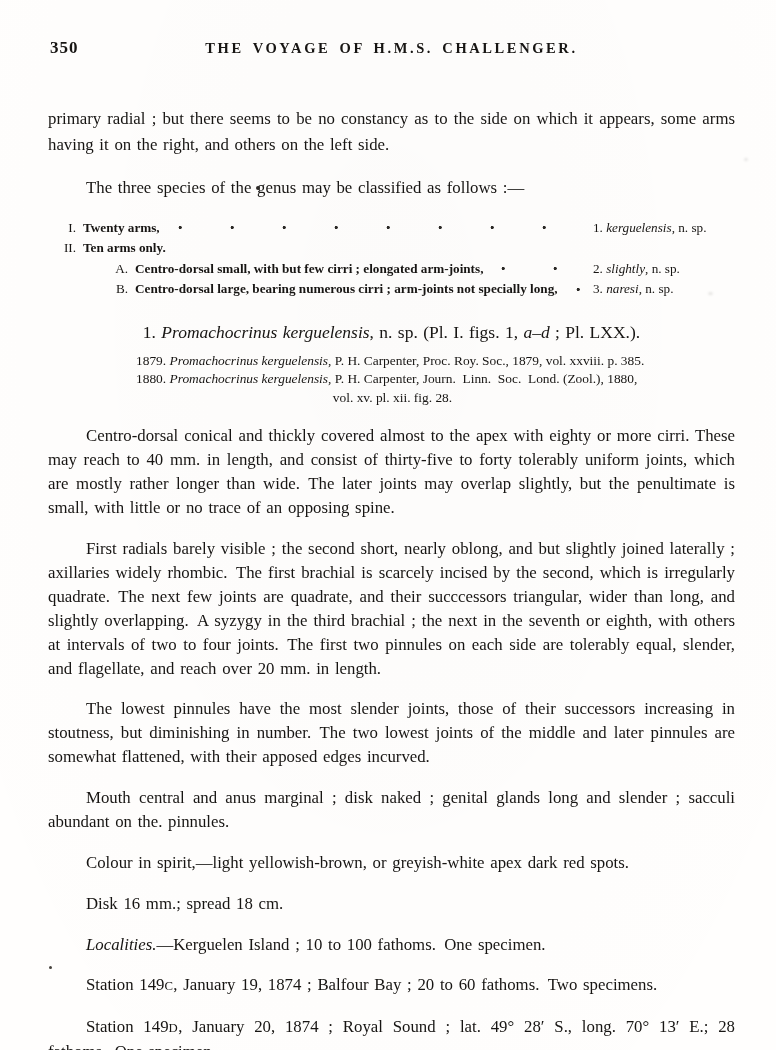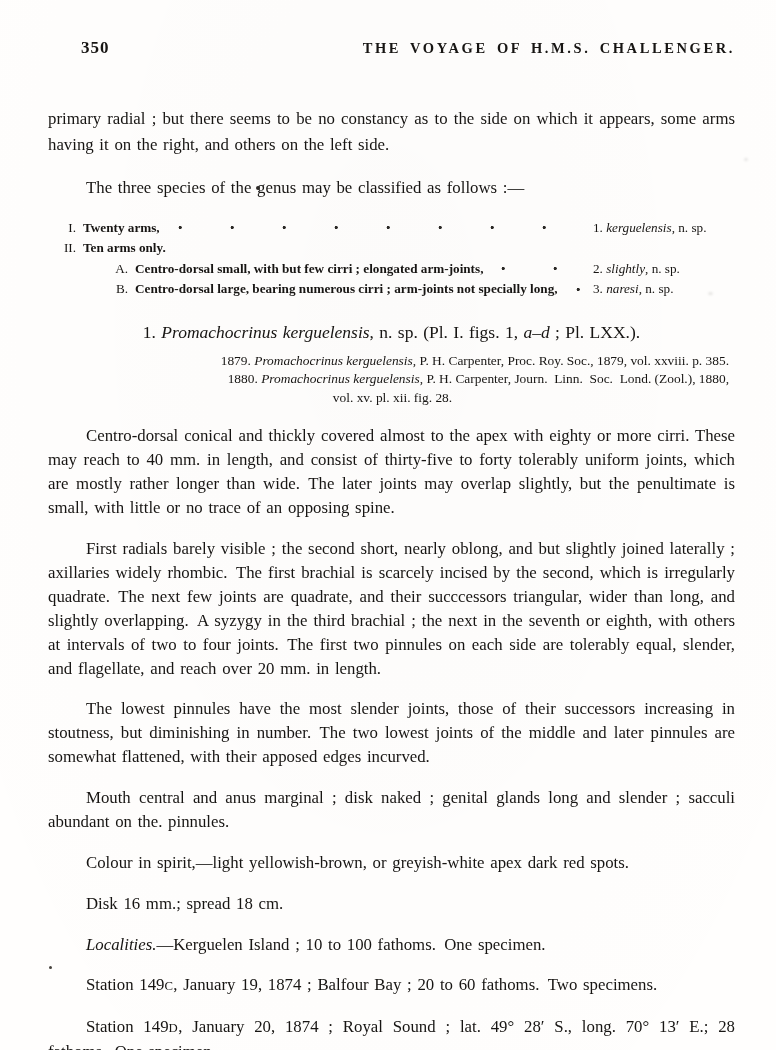--- a/index.html
+++ b/index.html
@@ -12,27 +12,27 @@
   }
   .page{
     position:absolute;inset:0;
     padding:38px 41px 0 48px;
     box-sizing:border-box;
     background:
       radial-gradient(ellipse at 50% 30%, rgba(0,0,0,0.012), rgba(0,0,0,0)),
       #fffefd;
   }
   
-  .header{position:relative;height:24px;margin-left:31px;}
+  .header{position:relative;height:24px;}
   .page-number{
     position:absolute;left:2px;top:0;
     font-size:17px;font-weight:bold;letter-spacing:1px;
   }
   .running-title{
-    text-align:right;
+    text-align:center;
     font-size:14.5px;font-weight:bold;letter-spacing:2.6px;
     word-spacing:3px;
     padding-top:2px;
   }
   
   .intro{margin-top:16px;}
   .para{
     font-size:16.8px;line-height:26px;
     text-align:justify;
     text-indent:38px;
@@ -61,21 +61,21 @@
     margin-top:20px;
     text-align:center;
     font-size:17.5px;line-height:24px;
     word-spacing:1px;
   }
   
   .references{
     margin-top:8px;margin-left:88px;margin-right:6px;
     font-size:13.4px;line-height:18.5px;
   }
-  .ref-line{text-align:right;}
+  .ref-line{text-align:left;}
   .ref-cont{text-align:center;margin-right:80px;}
   
   .description{margin-top:8px;position:relative;}
   .description .para{font-size:16.8px;line-height:24px;}
   .s-i{font-style:italic;}
   .s-sc{font-size:0.76em;letter-spacing:0.4px;}
   
   .ink-dot{
     position:absolute;border-radius:50%;background:#2d2a27;
   }

